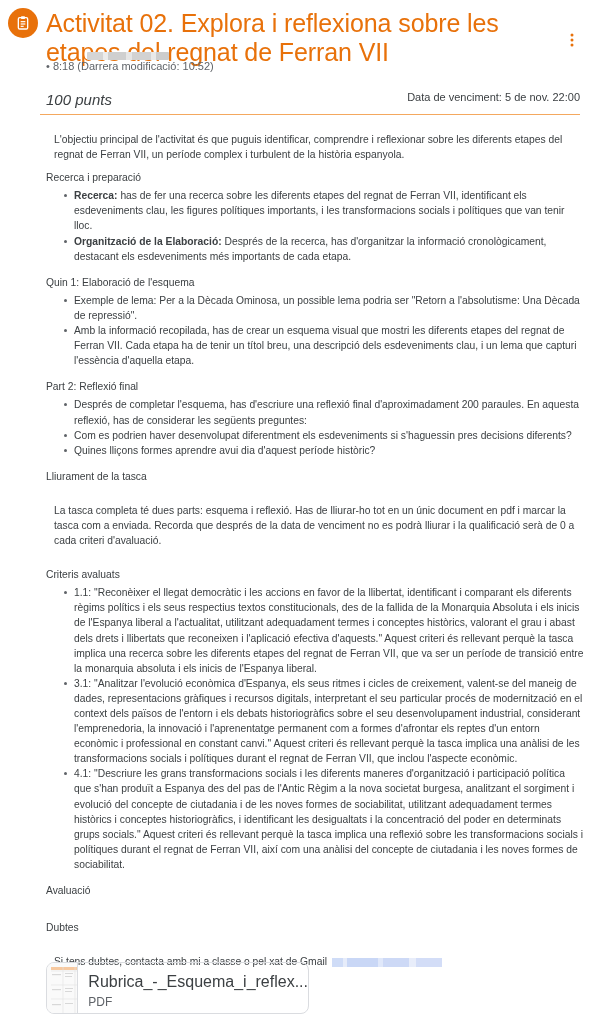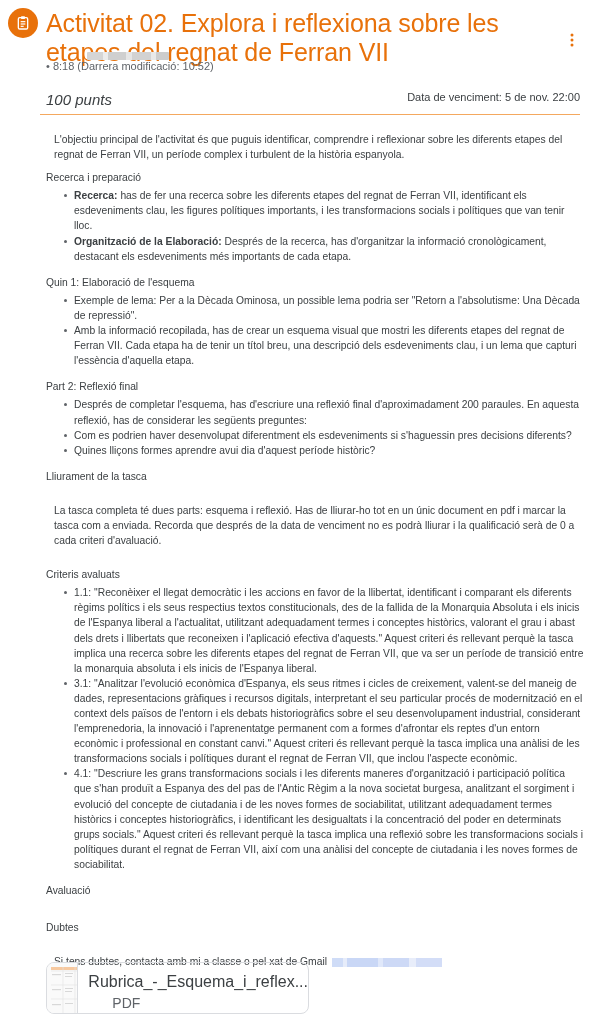--- a/index.html
+++ b/index.html
@@ -56,21 +56,21 @@
   .attachment {
     position: absolute; left: 46px; top: 962px; width: 263px; height: 52px;
     border: 1px solid #dadce0; border-radius: 8px; overflow: hidden; display: flex; cursor: pointer;
   }
   .thumb {
     width: 79px; height: 100%; border-right: 1px solid #dadce0; background: #fafafa;
     position: relative; overflow: hidden;
   }
   .att-info { padding: 10px 0 0 10px; }
   .att-name { font-size: 16px; color: #3c4043; white-space: nowrap; text-align: right; }
-  .att-type { font-size: 14px; color: #5f6368; margin-top: 4px; margin-left: 24px; }
+  .att-type { font-size: 12px; color: #5f6368; margin-top: 4px; }
 </style>
 </head>
 <body>
 
 <div class="header">
   <div class="type-icon">
     <svg width="16" height="16" viewBox="0 0 24 24">
       <rect x="5" y="4" width="14" height="17" rx="2" fill="none" stroke="#fff" stroke-width="2"></rect>
       <rect x="9" y="2" width="6" height="4" rx="1" fill="#fff"></rect>
       <line x1="8.5" y1="10" x2="15.5" y2="10" stroke="#fff" stroke-width="1.8"></line>

